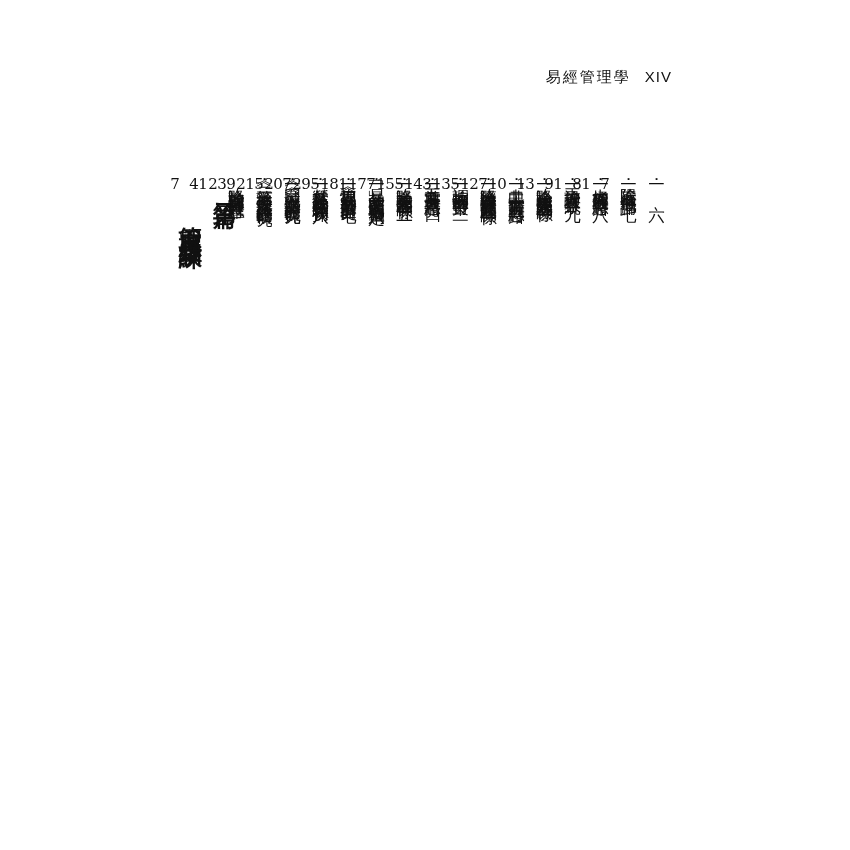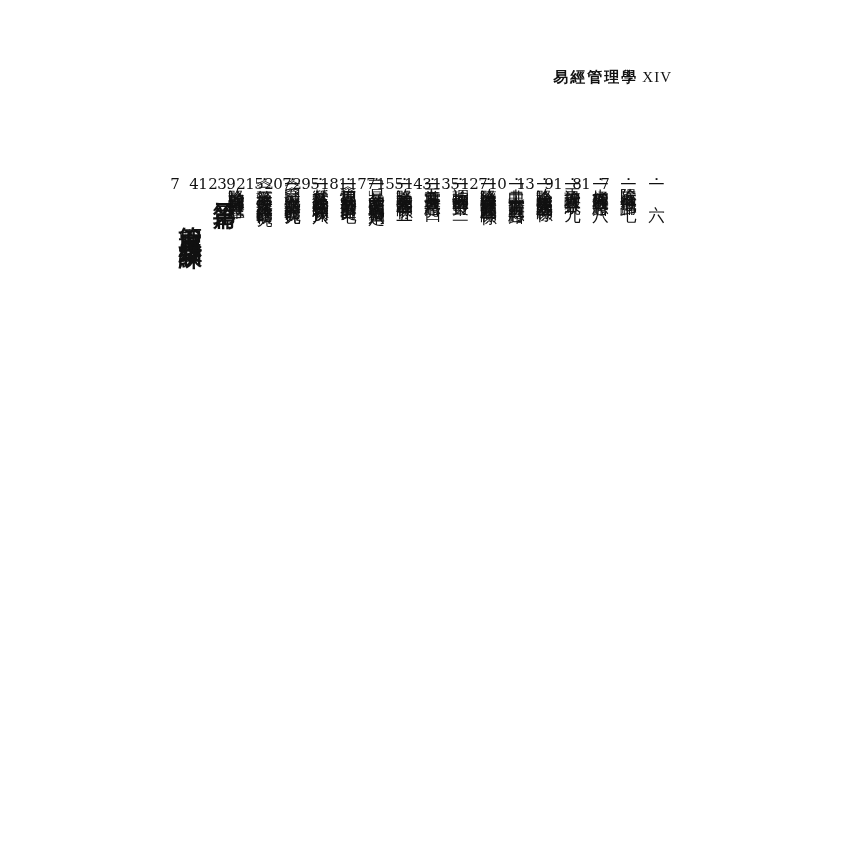--- a/index.html
+++ b/index.html
@@ -25,25 +25,25 @@
   #header {
     position: absolute;
     top: 68px;
     right: 178px;
     font-size: 15px;
     letter-spacing: 2px;
     white-space: nowrap;
     color: #111;
   }
   #header .hd-title {
-    font-weight: bold;
+    font-weight: normal;
   }
   #header .hd-page {
-    margin-left: 4px;
-    font-family: Liberation Serif, serif;
+    margin-left: 14px;
+    font-family: Liberation Sans, sans-serif;
     letter-spacing: 1px;
   }
 
   
   #toc {
     position: absolute;
     top: 175px;
     left: 0;
     right: 0;
     height: 625px;

